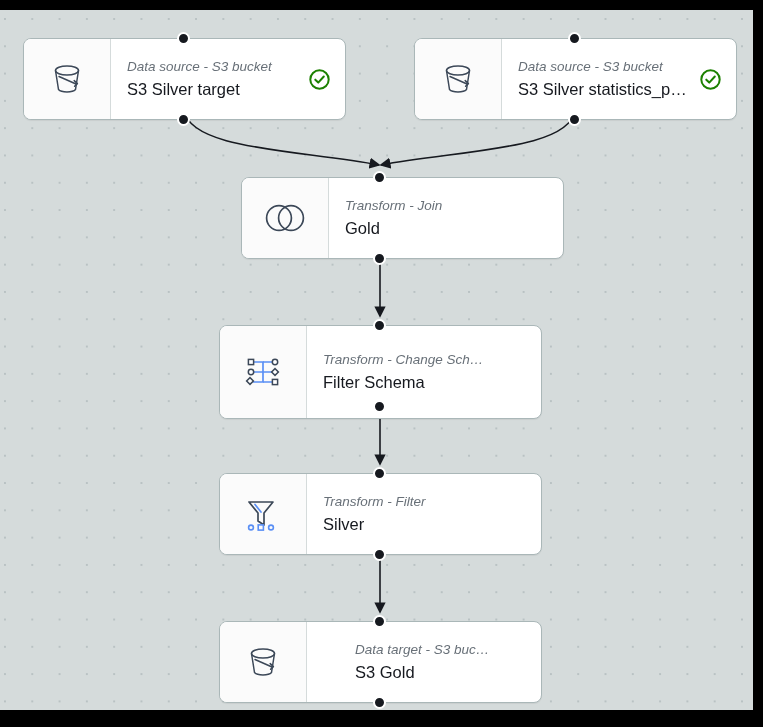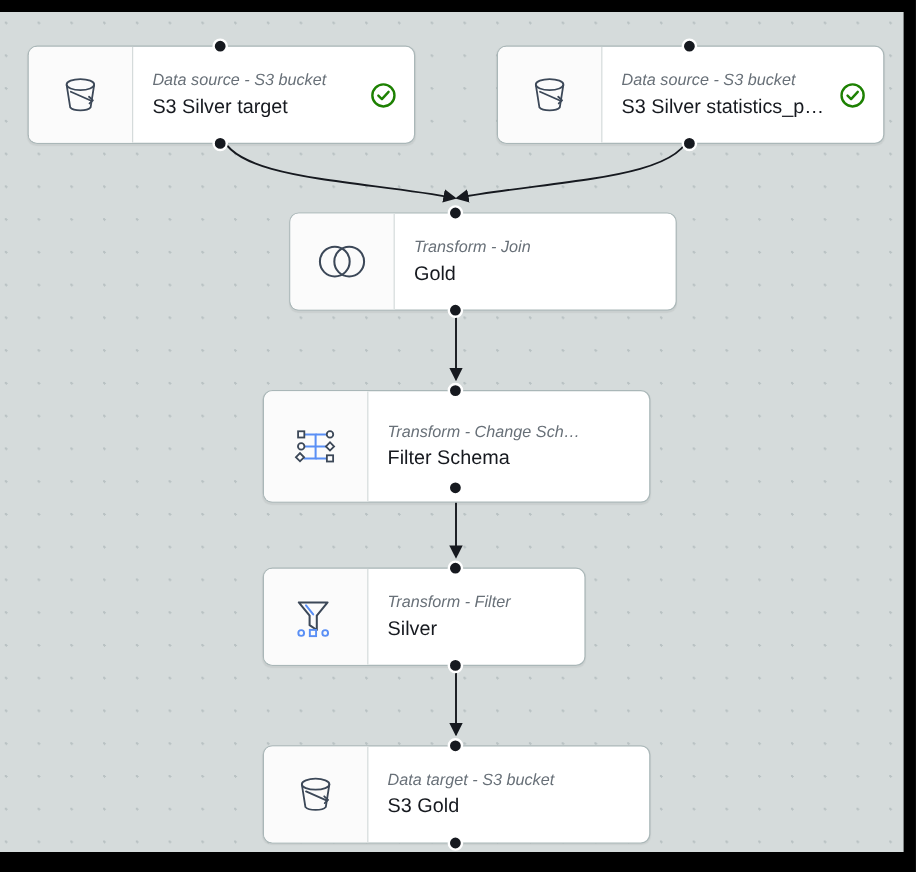--- a/index.html
+++ b/index.html
@@ -228,39 +228,39 @@
         </svg>
       </div>
       <div class="node-body">
         <div class="node-subtitle">Transform - Change Sch…</div>
         <div class="node-title">Filter Schema</div>
       </div>
     </div>
     <div class="port" style="left:373px; top:309px;"></div>
     <div class="port" style="left:373px; top:390px;"></div>
 
-    <div class="node" style="left:219px; top:463px; width:269px; height:82px;">
+    <div class="node" style="left:219px; top:463px; width:323px; height:82px;">
       <div class="node-icon-pane">
         <svg width="46" height="44" viewBox="0 0 46 44">
           <path d="M 9 10 L 33 10 L 24 21 L 24 33 L 18 29 L 18 21 Z" fill="none" stroke="#3c4858" stroke-width="1.7" stroke-linejoin="round"></path>
           <path d="M 15 12.5 L 21 20" fill="none" stroke="#5a8ff5" stroke-width="1.7" stroke-linecap="round"></path>
           <circle cx="11" cy="35.5" r="2.4" fill="none" stroke="#5a8ff5" stroke-width="1.6"></circle>
           <rect x="18.2" y="32.9" width="5.2" height="5.2" fill="none" stroke="#5a8ff5" stroke-width="1.6"></rect>
           <circle cx="31" cy="35.5" r="2.4" fill="none" stroke="#5a8ff5" stroke-width="1.6"></circle>
         </svg>
       </div>
       <div class="node-body">
         <div class="node-subtitle">Transform - Filter</div>
         <div class="node-title">Silver</div>
       </div>
     </div>
     <div class="port" style="left:373px; top:457px;"></div>
     <div class="port" style="left:373px; top:538px;"></div>
 
-    <div class="node" style="left:219px; top:611px; width:323px; height:82px;">
+    <div class="node" style="left:219px; top:611px; width:323px; height:82px;gap:32px;">
       <div class="node-icon-pane">
         <svg width="42" height="42" viewBox="0 0 42 42">
           <ellipse cx="21" cy="12.5" rx="11.5" ry="4.6" fill="none" stroke="#3c4858" stroke-width="1.5"></ellipse>
           <path d="M 9.5 12.5 L 12.5 31.5 A 9 3.6 0 0 0 29.5 31.5 L 32.5 12.5" fill="none" stroke="#3c4858" stroke-width="1.5" stroke-linejoin="round"></path>
           <path d="M 13 18.5 L 30 26" fill="none" stroke="#3c4858" stroke-width="1.5" stroke-linecap="round"></path>
           <path d="M 28.2 22.6 L 31.4 25.6 L 28.6 28.2" fill="none" stroke="#3c4858" stroke-width="1.5" stroke-linecap="round" stroke-linejoin="round"></path>
         </svg>
       </div>
       <div class="node-body">
         <div class="node-subtitle">Data target - S3 bucket</div>

